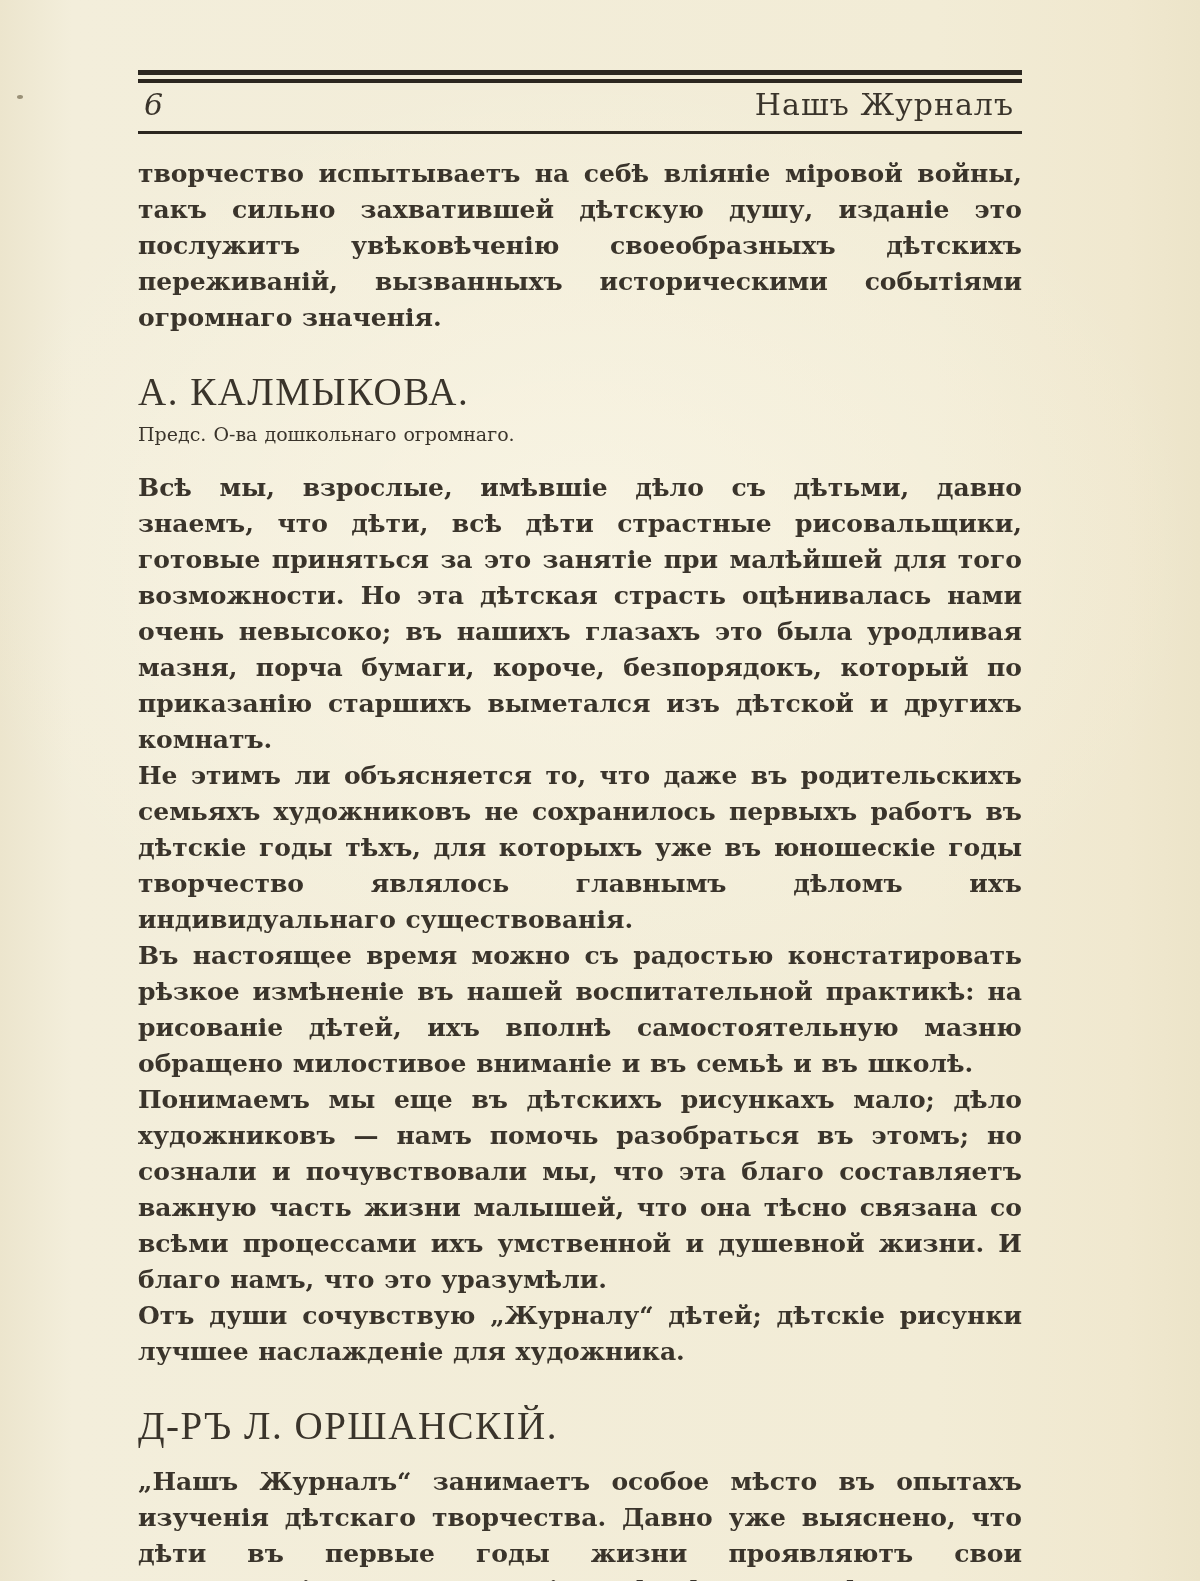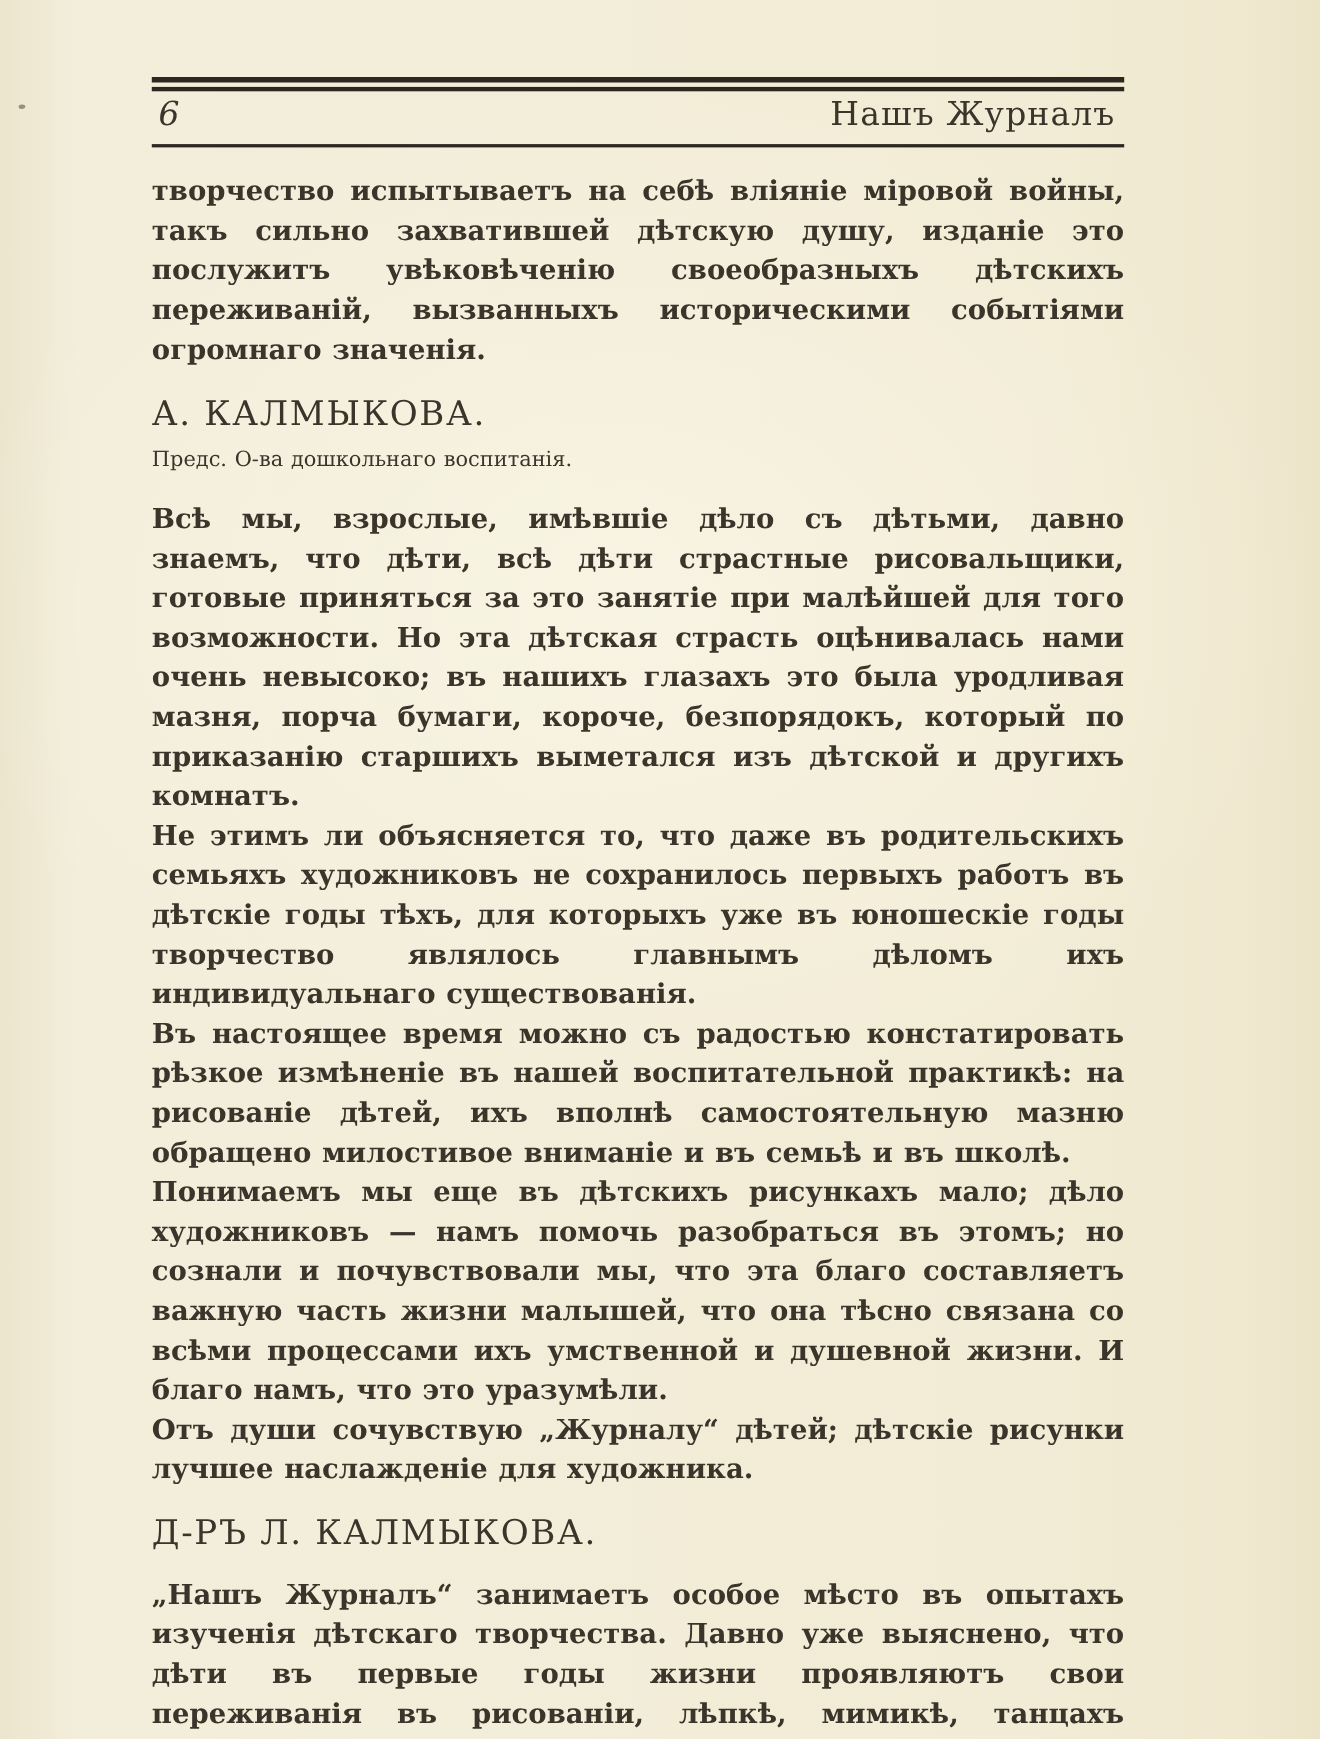--- a/index.html
+++ b/index.html
@@ -50,25 +50,26 @@
   .body-par {
     margin: 0;
     font-size: 25px;
     line-height: 36px;
     text-align: justify;
     word-spacing: 1px;
     font-weight: bold;
   }
   .body-par.continued { text-align-last: justify; }
   .sec-head {
-    margin: 22px 0 20px;
-    font-size: 31px;
+    margin: 38px 0 20px;
+    font-size: 39px;
     font-weight: normal;
     line-height: 36px;
     letter-spacing: 1.5px;
+    font-family: Liberation Serif, serif;
   }
   .sec-sub {
     margin: -8px 0 24px;
     font-size: 19px;
     line-height: 24px;
     word-spacing: 1px;
   }
   
   .speck {
     position: absolute;
@@ -96,31 +97,31 @@
       </div>
       <div class="rule rule-light"></div>
     </header>
 
     <main>
 
       <p class="body-par">творчество испытываетъ на себѣ вліяніе міровой войны, такъ сильно захватившей дѣтскую душу, изданіе это послужитъ увѣковѣченію своеобразныхъ дѣтскихъ переживаній, вызванныхъ историческими событіями огромнаго значенія.</p>
 
       <section>
         <h2 class="sec-head">А. КАЛМЫКОВА.</h2>
-        <p class="sec-sub">Предс. О-ва дошкольнаго воспитанія.</p>
+        <p class="sec-sub">Предс. О-ва дошкольнаго огромнаго.</p>
         <p class="body-par">Всѣ мы, взрослые, имѣвшіе дѣло съ дѣтьми, давно знаемъ, что дѣти, всѣ дѣти страстные рисовальщики, готовые приняться за это занятіе при малѣйшей для того возможности. Но эта дѣтская страсть оцѣнивалась нами очень невысоко; въ нашихъ глазахъ это была уродливая мазня, порча бумаги, короче, безпорядокъ, который по приказанію старшихъ выметался изъ дѣтской и другихъ комнатъ.</p>
         <p class="body-par">Не этимъ ли объясняется то, что даже въ родительскихъ семьяхъ художниковъ не сохранилось первыхъ работъ въ дѣтскіе годы тѣхъ, для которыхъ уже въ юношескіе годы творчество являлось главнымъ дѣломъ ихъ индивидуальнаго существованія.</p>
         <p class="body-par">Въ настоящее время можно съ радостью констатировать рѣзкое измѣненіе въ нашей воспитательной практикѣ: на рисованіе дѣтей, ихъ вполнѣ самостоятельную мазню обращено милостивое вниманіе и въ семьѣ и въ школѣ.</p>
         <p class="body-par">Понимаемъ мы еще въ дѣтскихъ рисункахъ мало; дѣло художниковъ — намъ помочь разобраться въ этомъ; но сознали и почувствовали мы, что эта благо составляетъ важную часть жизни малышей, что она тѣсно связана со всѣми процессами ихъ умственной и душевной жизни. И благо намъ, что это уразумѣли.</p>
       </section>
 
       <section>
         <p class="body-par">Отъ души сочувствую „Журналу“ дѣтей; дѣтскіе рисунки лучшее наслажденіе для художника.</p>
       </section>
 
       <section>
-        <h2 class="sec-head">Д-РЪ Л. КАЛМЫКОВА.</h2>
+        <h2 class="sec-head">Д-РЪ Л. ОРШАНСКІЙ.</h2>
         <p class="body-par continued">„Нашъ Журналъ“ занимаетъ особое мѣсто въ опытахъ изученія дѣтскаго творчества. Давно уже выяснено, что дѣти въ первые годы жизни проявляютъ свои переживанія въ рисованіи, лѣпкѣ, мимикѣ, танцахъ охотнѣе и разнообразнѣе, показательнѣе, чѣмъ</p>
       </section>
 
     </main>
   </div>
 </div>
 
 </body></html>

